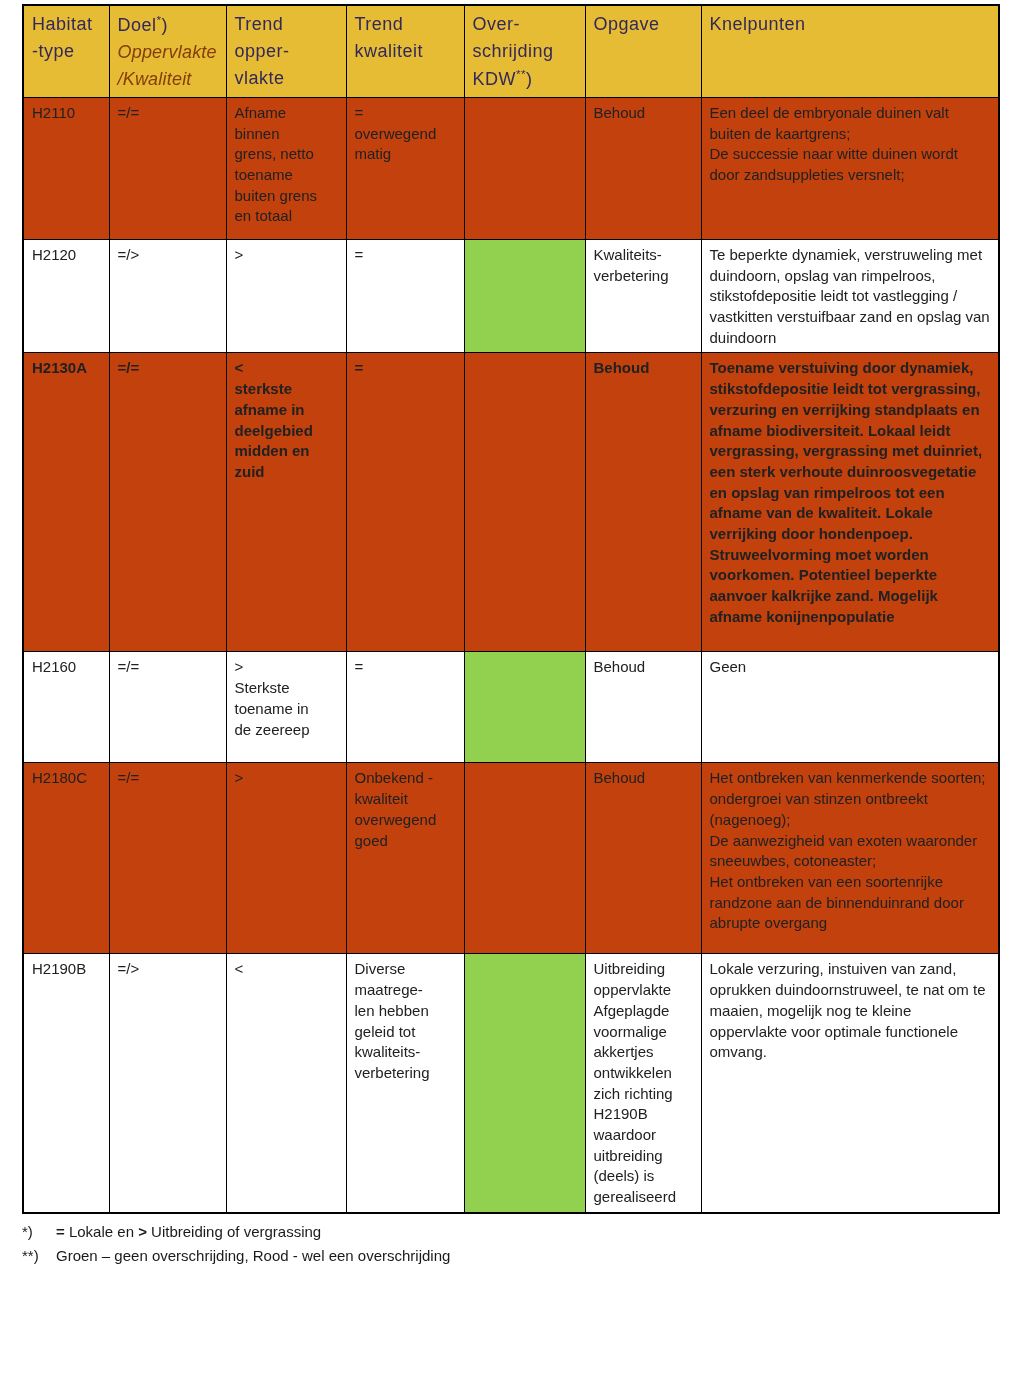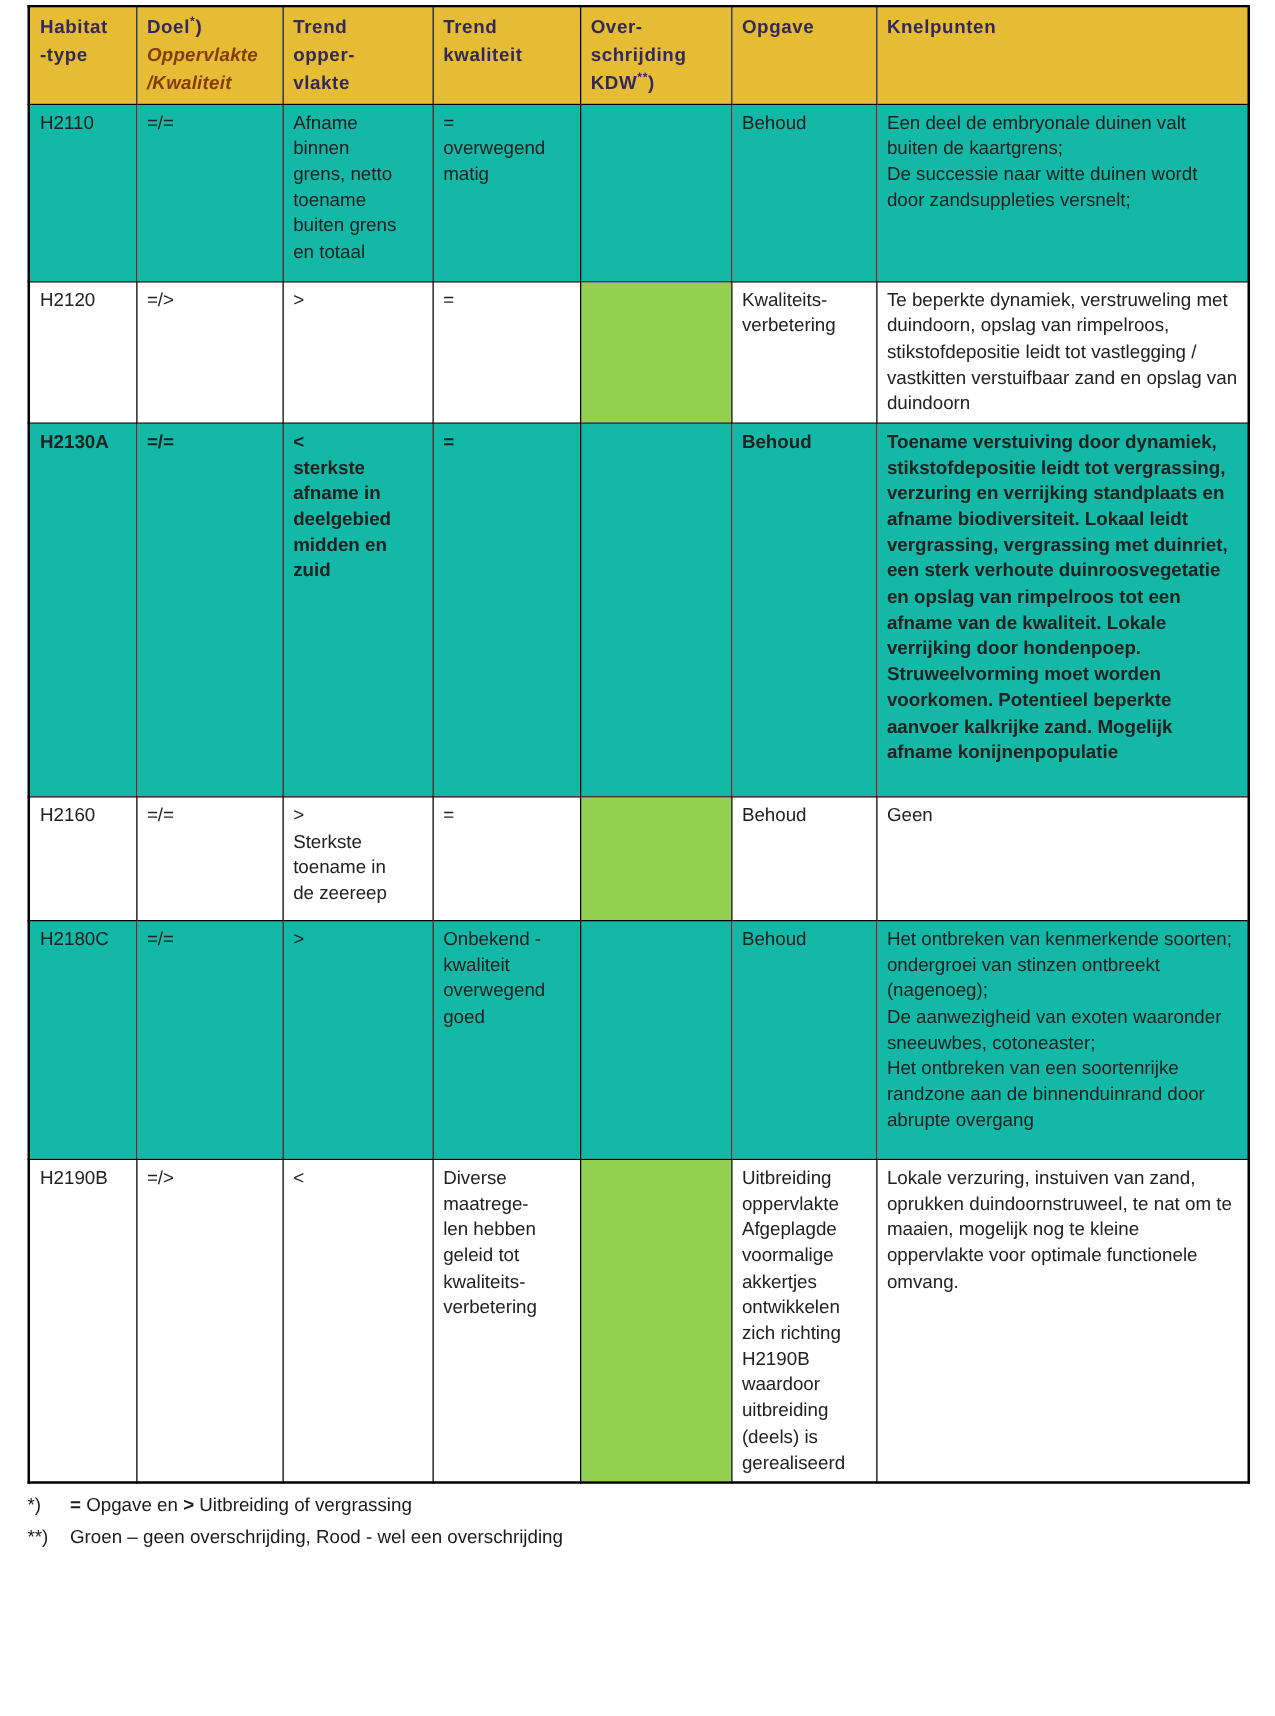--- a/index.html
+++ b/index.html
@@ -23,33 +23,33 @@
     padding:5px 8px 4px 8px;
     font-size:15px;
     line-height:1.38;
     white-space:pre-line;
     overflow:hidden;
     word-wrap:break-word;
   }
   thead th{
     background:var(--header-bg,#e6bc35);
     color:var(--header-fg,#33285a);
-    font-weight:bold;
-    font-size:15px;
+    font-weight:normal;
+    font-size:18px;
     line-height:1.5;
     letter-spacing:0.5px;
     white-space:normal;
   }
   thead th .sub{
     color:var(--header-sub,#843c0c);
     font-style:italic;
     letter-spacing:0.2px;
   }
   sup{font-size:0.65em;}
-  tr.alt td{background:#14b8a6;}
+  tr.alt td{background:#c2410c;}
   td.kdw-green{background:var(--green,#92d050);}
   td.kdw-red{background:var(--red,#ff0000);}
   .footnotes{margin-top:9px;font-size:15px;color:#1a1a1a;}
   .footnote{display:flex;margin:0 0 6px 0;line-height:1.25;}
   .fn-marker{flex:0 0 34px;}
   .fn-text b{font-weight:bold;}
 </style>
 </head>
 <body style="--header-bg: #e6bc35; --header-fg: #33285a; --header-sub: #843c0c; --green: #92d050; --red: #ff0000;">
 
@@ -110,21 +110,21 @@
 sterkste
 afname in
 deelgebied
 midden en
 zuid</td>
           <td>=</td>
           <td class="kdw-red"></td>
           <td>Behoud</td>
           <td>Toename verstuiving door dynamiek, stikstofdepositie leidt tot vergrassing, verzuring en verrijking standplaats en afname biodiversiteit. Lokaal leidt vergrassing, vergrassing met duinriet, een sterk verhoute duinroosvegetatie en opslag van rimpelroos tot een afname van de kwaliteit. Lokale verrijking door hondenpoep. Struweelvorming moet worden voorkomen. Potentieel beperkte aanvoer kalkrijke zand. Mogelijk afname konijnenpopulatie</td>
         </tr>
-        <tr style="height: 99px;">
+        <tr style="height: 111px;">
           <td>H2160</td>
           <td>=/=</td>
           <td>&gt;
 Sterkste
 toename in
 de zeereep</td>
           <td>=</td>
           <td class="kdw-green"></td>
           <td>Behoud</td>
           <td>Geen</td>
@@ -166,20 +166,20 @@
 uitbreiding
 (deels) is
 gerealiseerd</td>
           <td>Lokale verzuring, instuiven van zand, oprukken duindoornstruweel, te nat om te maaien, mogelijk nog te kleine oppervlakte voor optimale functionele omvang.</td>
         </tr>
       </tbody>
   </table>
   <div class="footnotes">
       <div class="footnote">
         <span class="fn-marker">*)</span>
-        <span class="fn-text"><b>= </b><span>Opgave en </span><b>&gt;</b><span> Uitbreiding of vergrassing</span></span>
+        <span class="fn-text"><b>= </b><span>Lokale en </span><b>&gt;</b><span> Uitbreiding of vergrassing</span></span>
       </div>
       <div class="footnote">
         <span class="fn-marker">**)</span>
         <span class="fn-text"><span>Groen – geen overschrijding, Rood  - wel een overschrijding</span></span>
       </div>
     </div>
 </div>
 
 </body></html>

